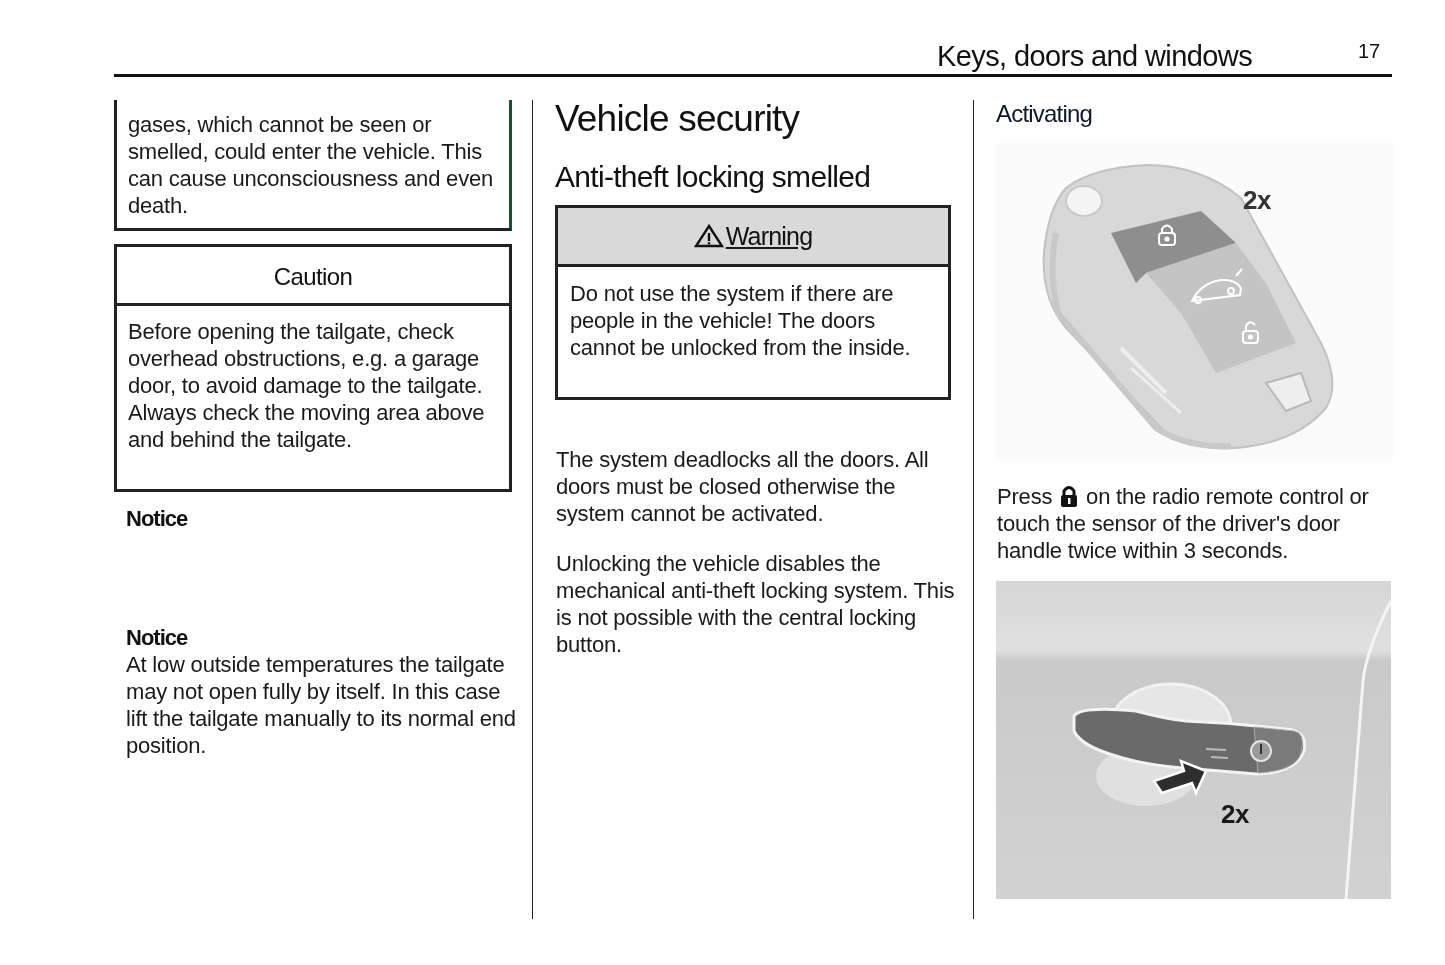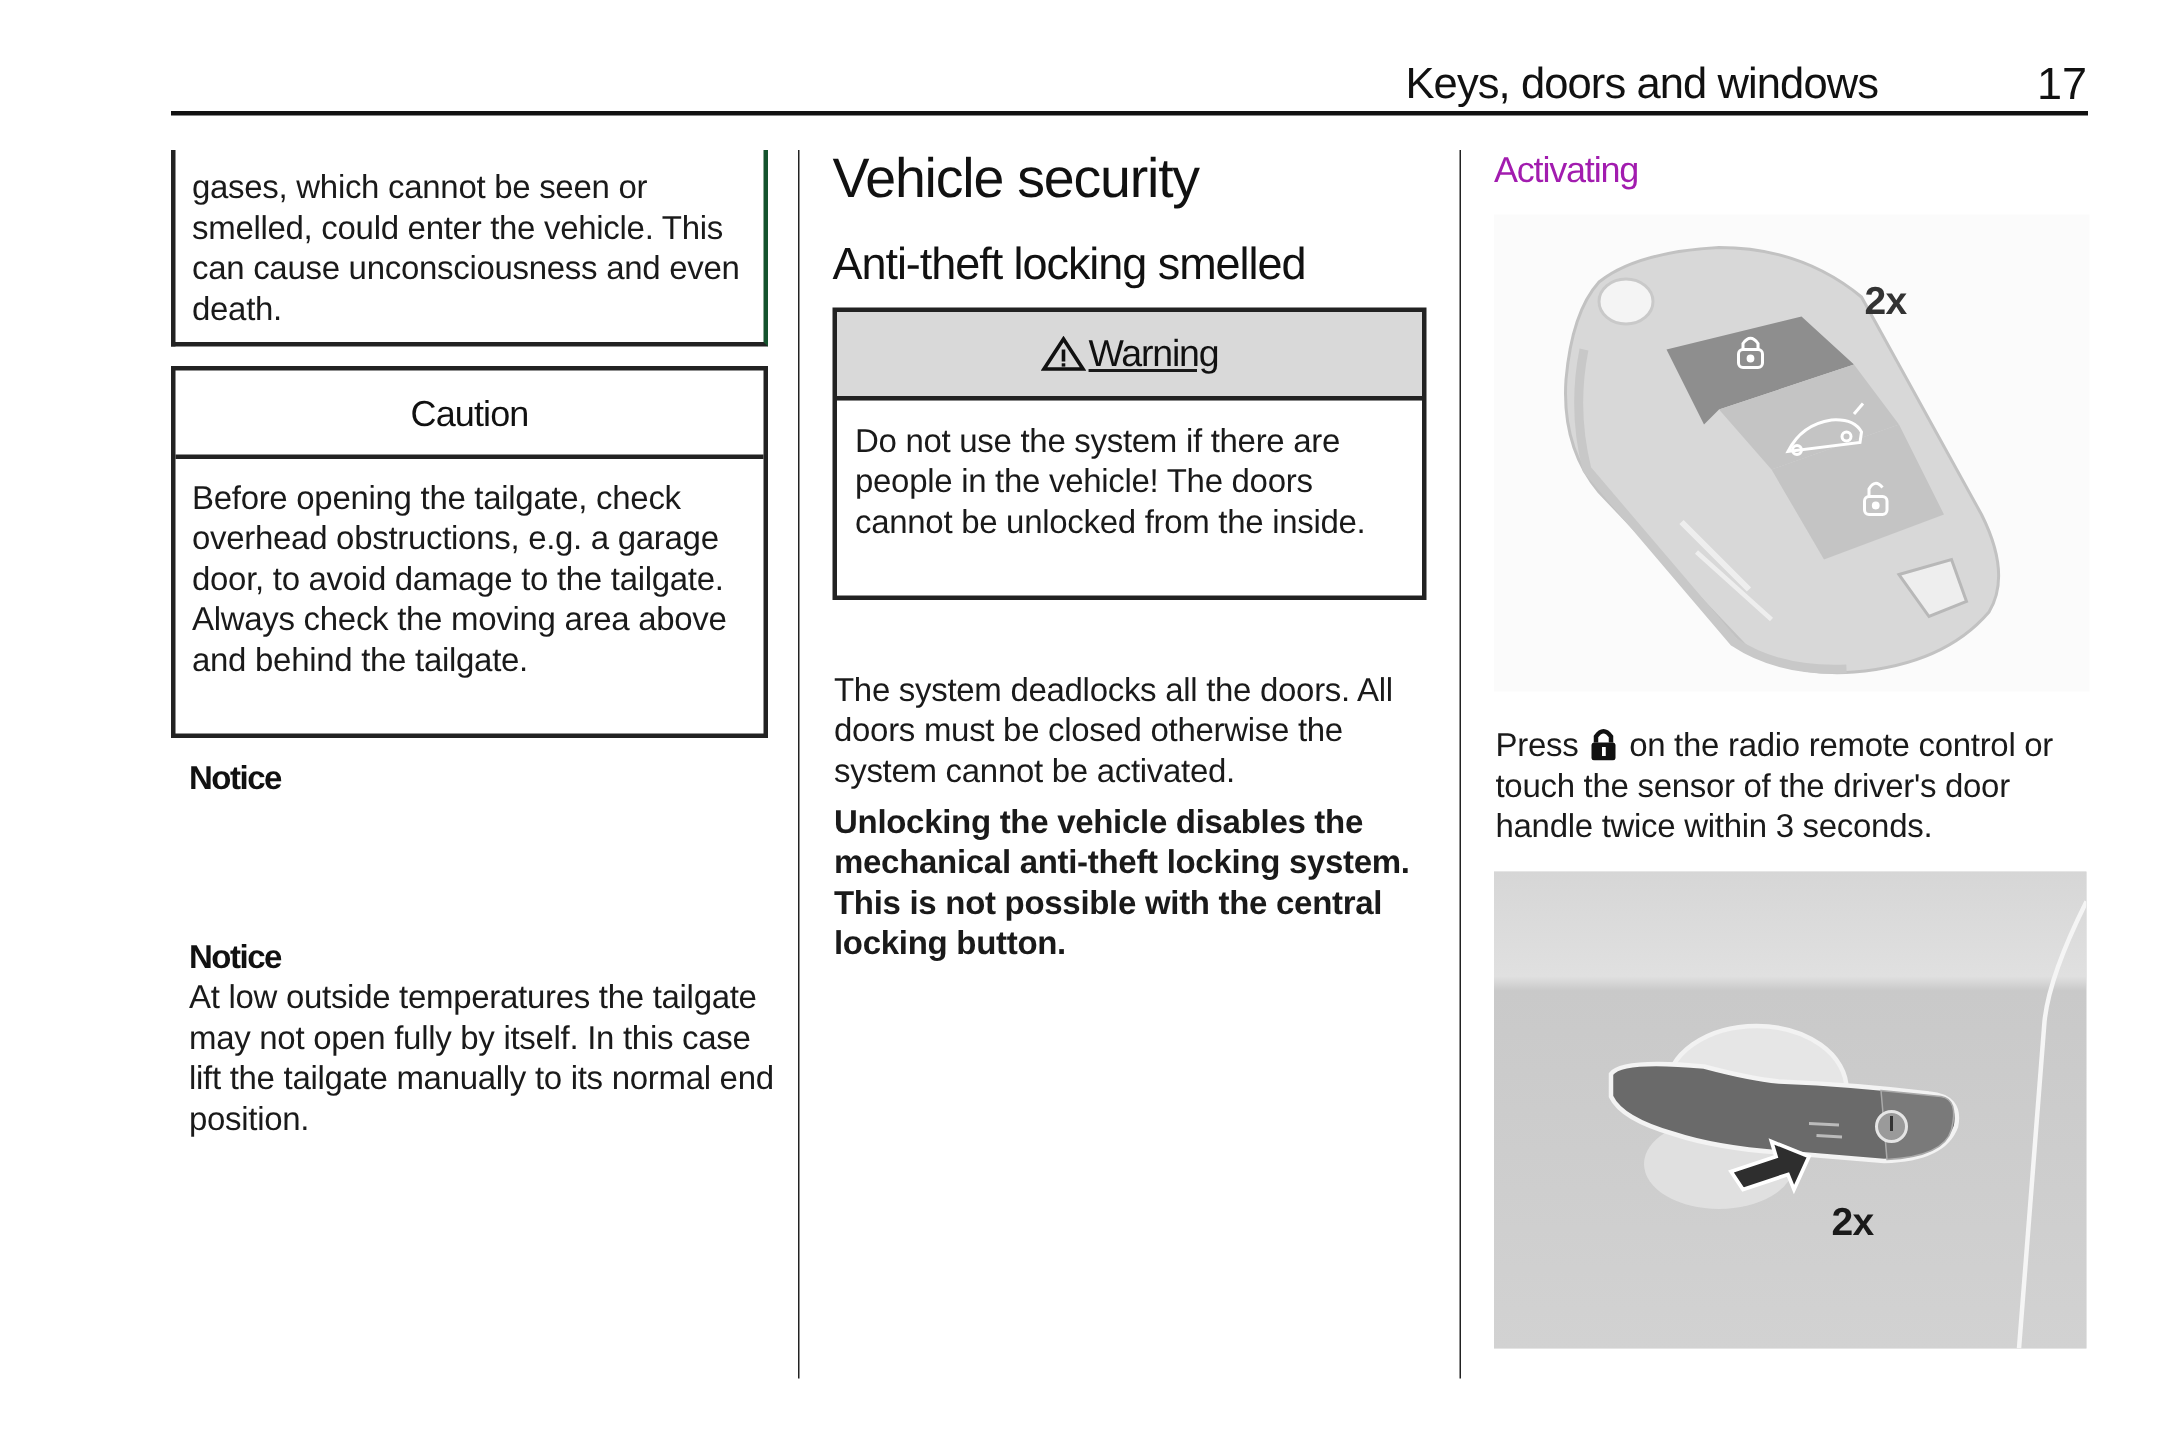--- a/index.html
+++ b/index.html
@@ -6,21 +6,21 @@
   body {
     width: 1445px; height: 965px; position: relative; overflow: hidden;
     font-family: "Liberation Sans", sans-serif; color: #1a1a1a;
   }
   .header-title {
     position: absolute; left: 937px; top: 40px;
     font-size: 29px; letter-spacing: -0.6px; color: #111;
   }
   .header-page {
     position: absolute; left: 1358px; top: 40px;
-    font-size: 30px; color: #111;
+    font-size: 20px; color: #111;
   }
   .header-rule {
     position: absolute; left: 114px; top: 74px; width: 1278px; height: 3px; background: #111;
   }
   .col-sep { position: absolute; width: 1px; background: #222; }
 
   .body-text { font-size: 22px; line-height: 27px; letter-spacing: -0.2px; color: #1a1a1a; }
 
   
   .cont-box {
@@ -55,21 +55,21 @@
     height: 56px; background: #d9d9d9; border-bottom: 3px solid #222;
     display: flex; align-items: center; justify-content: center;
     font-size: 25px; letter-spacing: -0.8px; color: #111;
   }
   .warning-head svg { margin-right: 2px; }
   .warning-box .body-text { position: absolute; left: 12px; top: 72px; width: 372px; }
 
   .para { position: absolute; left: 556px; width: 400px; margin-top: 34px; }
 
   
-  .h3 { position: absolute; left: 996px; top: 100px; font-size: 24px; letter-spacing: -0.8px; color: #a21caf; }
+  .h3 { position: absolute; left: 996px; top: 100px; font-size: 24px; letter-spacing: -0.8px; color: #0f172a; }
   .fig { position: absolute; overflow: hidden; }
   .fig-key { left: 996px; top: 143px; width: 397px; height: 318px; background: #fbfbfb; }
   .fig-door { left: 996px; top: 581px; width: 395px; height: 318px; background: #cfcfcf; }
   .fig-label { position: absolute; font-size: 26px; font-weight: bold; color: #333; letter-spacing: -0.5px; }
 
   .press-text { position: absolute; left: 997px; top: 483px; width: 400px; }
   .inline-lock { display: inline-block; vertical-align: -3px; margin: 0 2px; }
 </style>
 </head>
 <body>
@@ -108,21 +108,21 @@
       <path d="M15 2 L28 22 L2 22 Z" fill="none" stroke="#111" stroke-width="2.4" stroke-linejoin="miter"></path>
       <rect x="13.8" y="9" width="2.4" height="8" fill="#111"></rect>
       <rect x="13.8" y="18.2" width="2.4" height="2.2" fill="#111"></rect>
     </svg>
     <span>Warning</span>
   </div>
   <div class="body-text">Do not use the system if there are people in the vehicle! The doors cannot be unlocked from the inside.</div>
 </div>
 
 <div class="para body-text" style="top:412px;">The system deadlocks all the doors. All doors must be closed otherwise the system cannot be activated.</div>
-<div class="para body-text" style="top:500px;font-weight:bold;">Unlocking the vehicle disables the mechanical anti-theft locking system. This is not possible with the central locking button.</div>
+<div class="para body-text" style="top:516px;">Unlocking the vehicle disables the mechanical anti-theft locking system. This is not possible with the central locking button.</div>
 
 <div class="h3">Activating</div>
 
 <div class="fig fig-key">
   <svg width="397" height="318" viewBox="0 0 397 318">
 
     <path d="M70 45 Q95 25 150 22 Q205 22 245 55 L325 200 Q345 240 330 265 Q300 300 240 305 Q200 308 170 290 L70 185 Q45 155 48 110 Q52 65 70 45 Z" fill="#d8d8d8" stroke="#c2c2c2" stroke-width="2"></path>
     <path d="M60 90 Q52 130 62 170 L160 285 Q190 305 235 303" fill="none" stroke="#c8c8c8" stroke-width="6"></path>
 
     <path d="M125 205 L170 250" stroke="#eeeeee" stroke-width="4"></path>

